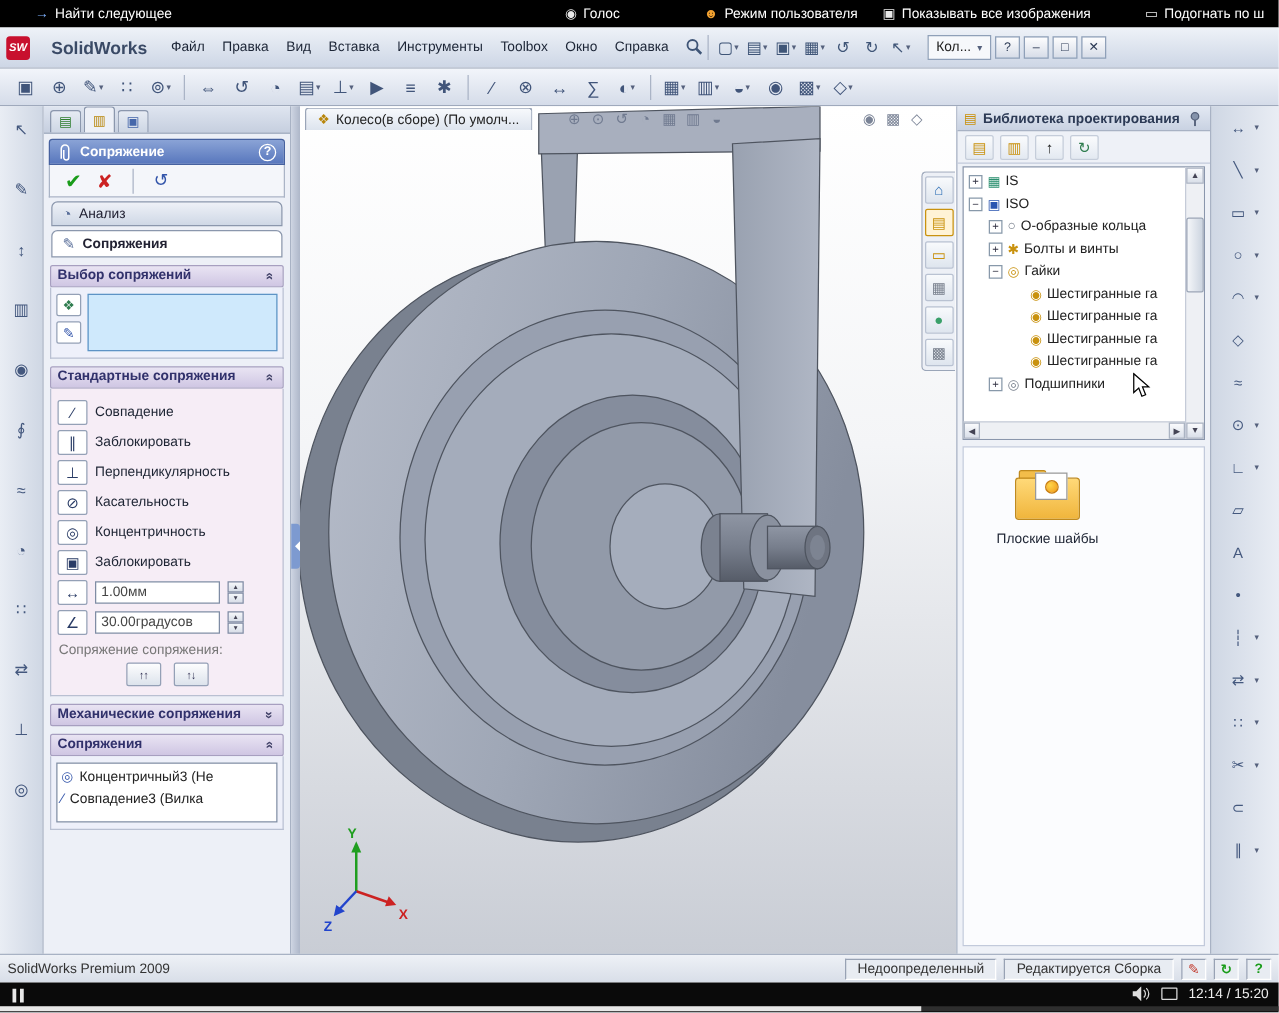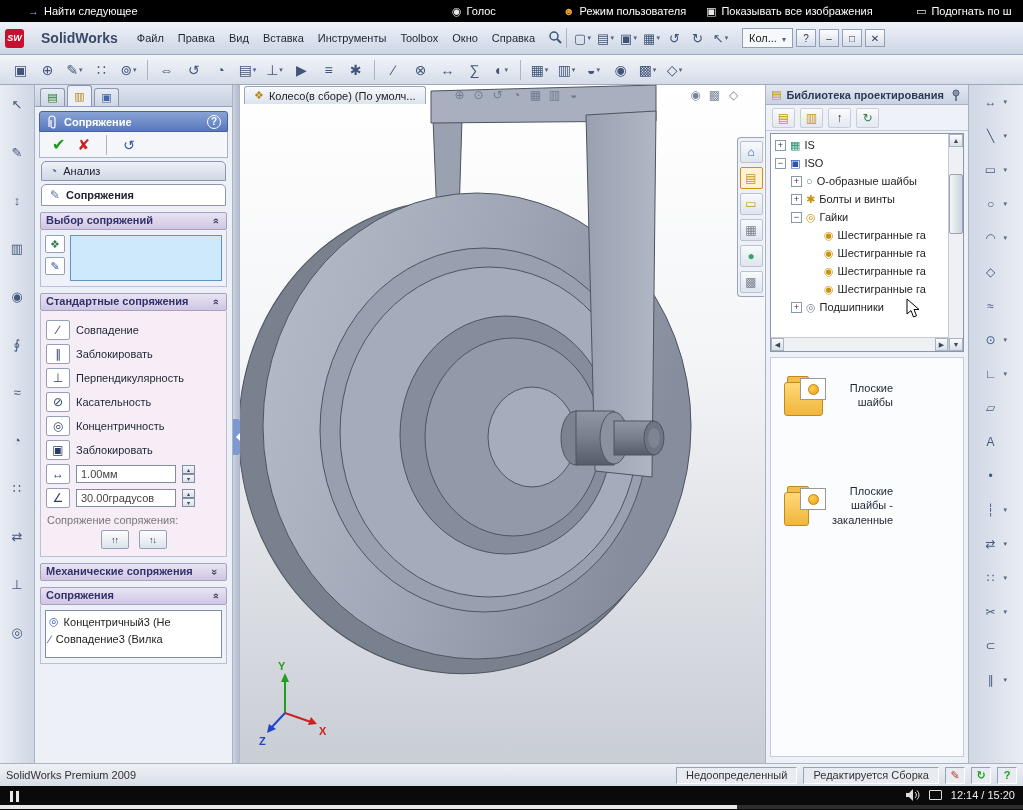--- a/index.html
+++ b/index.html
@@ -110,21 +110,21 @@
   .tico { font-size:11px; }
   .c-isoblue { color:#2a55b0; }
   .vsb { position:absolute; top:0; right:0; width:15px; bottom:0; background:#eef0f4; border-left:1px solid #c5cbd8; }
   .vsb .a { position:absolute; left:0; width:14px; height:13px; background:linear-gradient(#fafbfd,#d9dfe9); border:1px solid #aab3c2; font-size:7px; display:flex; align-items:center; justify-content:center; color:#445; }
   .vsb .up { top:0; } .vsb .dn { bottom:0; }
   .vsb-thumb { position:absolute; left:0; top:40px; width:14px; height:60px; background:linear-gradient(90deg,#f4f6f9,#ccd4e0); border:1px solid #9aa4b5; border-radius:2px; }
   .hsb { position:absolute; left:0; right:15px; bottom:0; height:14px; background:#eef0f4; border-top:1px solid #c5cbd8; }
   .hsb .a { position:absolute; top:0; width:13px; height:13px; background:linear-gradient(#fafbfd,#d9dfe9); border:1px solid #aab3c2; font-size:7px; display:flex; align-items:center; justify-content:center; color:#445; }
   .hsb .lf { left:0; } .hsb .rt { right:0; }
   .tp-lower { position:absolute; left:4px; top:272px; right:4px; bottom:6px; background:#fbfcfe; border:1px solid #c2cadb; }
-  .tp-item { position:absolute; left:12px; width:110px; display:flex; flex-direction:row; align-items:center; gap:8px; text-align:right; }
+  .tp-item { position:absolute; left:12px; width:110px; display:flex; flex-direction:column; align-items:center; gap:8px; text-align:center; }
   .folder { width:54px; height:42px; position:relative; }
   .f-tab { position:absolute; top:2px; left:4px; width:22px; height:9px; background:#f2bd4a; border:1px solid #c08a1e; border-radius:2px 2px 0 0; }
   .f-back { position:absolute; left:1px; right:1px; top:8px; bottom:0; background:linear-gradient(#ffd978,#f0b53c); border:1px solid #c08a1e; border-radius:3px; }
   .f-card { position:absolute; top:4px; left:17px; width:26px; height:22px; background:#fff; border:1px solid #999; display:flex; align-items:center; justify-content:center; }
   .f-dot { width:11px; height:11px; border-radius:50%; background:radial-gradient(circle at 35% 35%,#ffd54a,#f09819); border:1px solid #c77d11; }
   .f-label { line-height:1.3; color:#1d2433; }
 
   
   .righttools { position:absolute; left:968px; top:0; width:55px; height:100%; background:linear-gradient(270deg,#e9edf4,#cfd7e4); border-left:1px solid #a8b2c4; display:flex; flex-direction:column; align-items:center; padding-top:8px; gap:16px; }
   .rt-row { display:flex; align-items:center; gap:3px; }
@@ -512,21 +512,21 @@
           <span>IS</span>
         </div>
         <div class="trow" style="margin-left:2px">
           <span class="texp">−</span>
           <span class="tico c-isoblue">▣</span>
           <span>ISO</span>
         </div>
         <div class="trow" style="margin-left:18px">
           <span class="texp">+</span>
           <span class="tico c-gray">○</span>
-          <span>О-образные шайбы</span>
+          <span>О-образные кольца</span>
         </div>
         <div class="trow" style="margin-left:18px">
           <span class="texp">+</span>
           <span class="tico c-gold">✱</span>
           <span>Болты и винты</span>
         </div>
         <div class="trow" style="margin-left:18px">
           <span class="texp">−</span>
           <span class="tico c-gold">◎</span>
           <span>Гайки</span>
@@ -570,30 +570,20 @@
     <div class="tp-lower">
       <div class="tp-item" style="top:16px">
         <span class="folder">
           <span class="f-tab"></span>
             <span class="f-back"></span>
             <span class="f-card">
               <span class="f-dot"></span>
             </span>
         </span>
         <span class="f-label">Плоские шайбы</span>
-      </div>
-      <div class="tp-item" style="top:126px">
-        <span class="folder">
-          <span class="f-tab"></span>
-            <span class="f-back"></span>
-            <span class="f-card">
-              <span class="f-dot"></span>
-            </span>
-        </span>
-        <span class="f-label">Плоские шайбы - закаленные</span>
       </div>
     </div>
   </div>
 
   <div class="righttools">
     <span class="rt-row">
         <span class="rt-icon">↔</span>
         <span class="rt-dd">▾</span>
       </span>
     <span class="rt-row">

